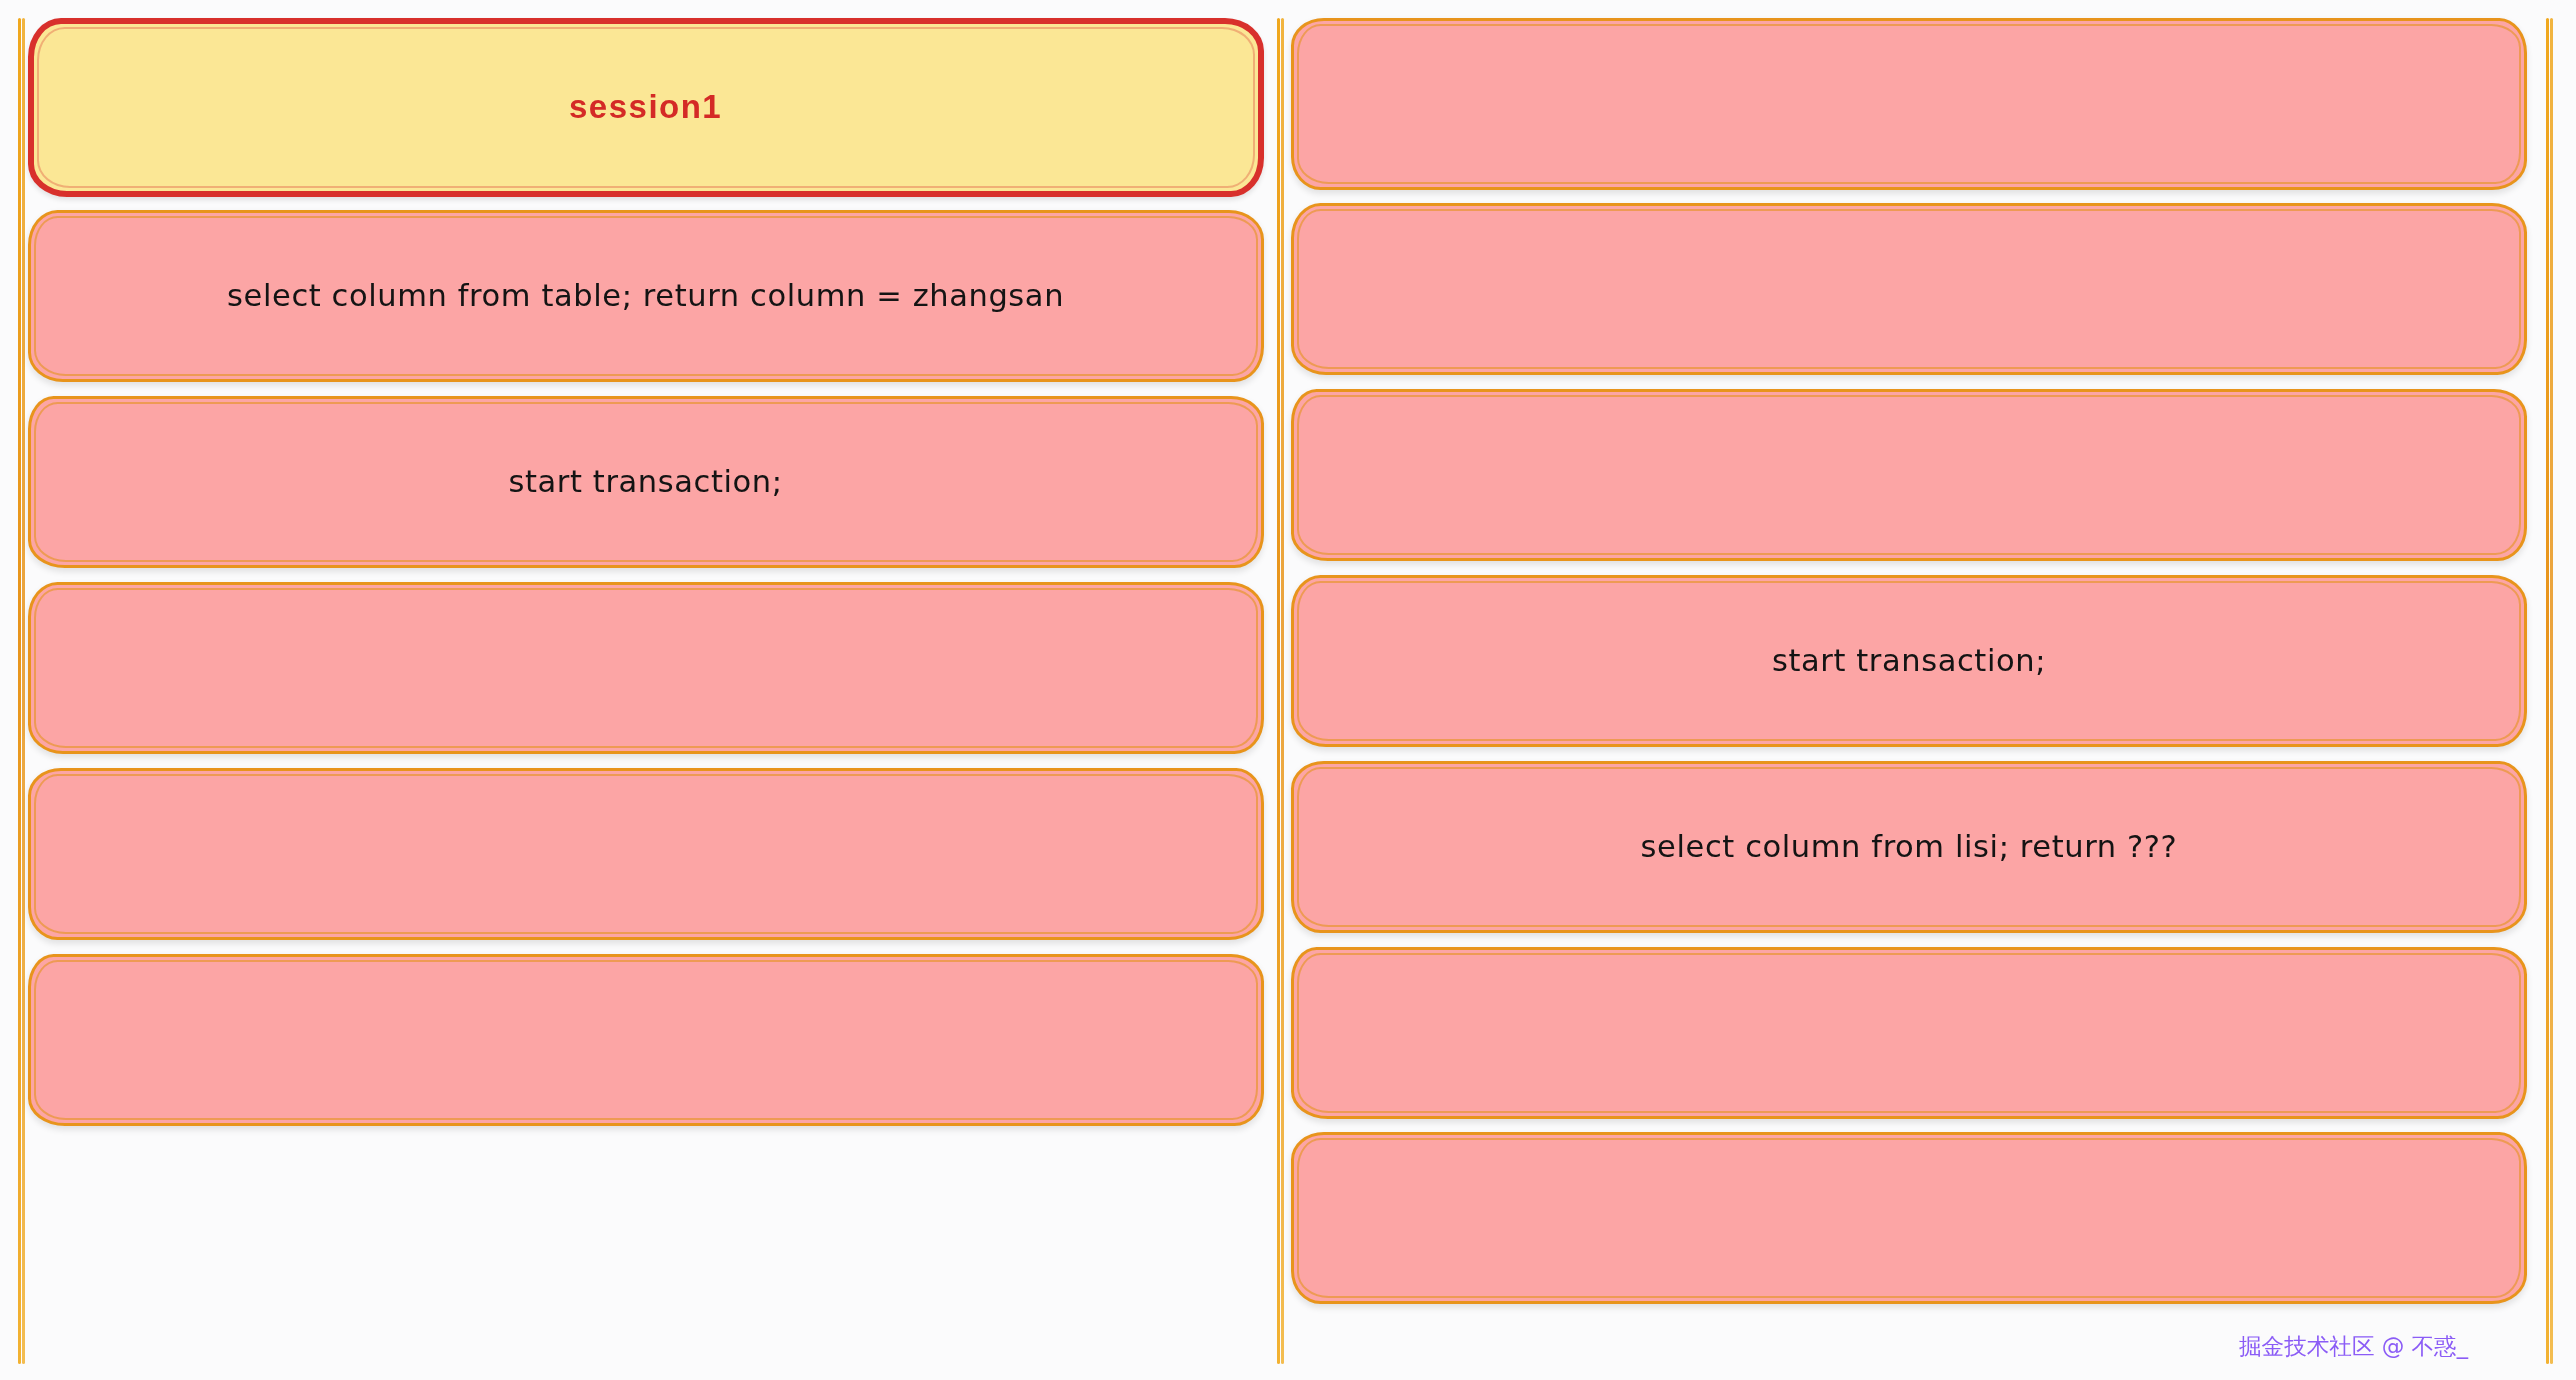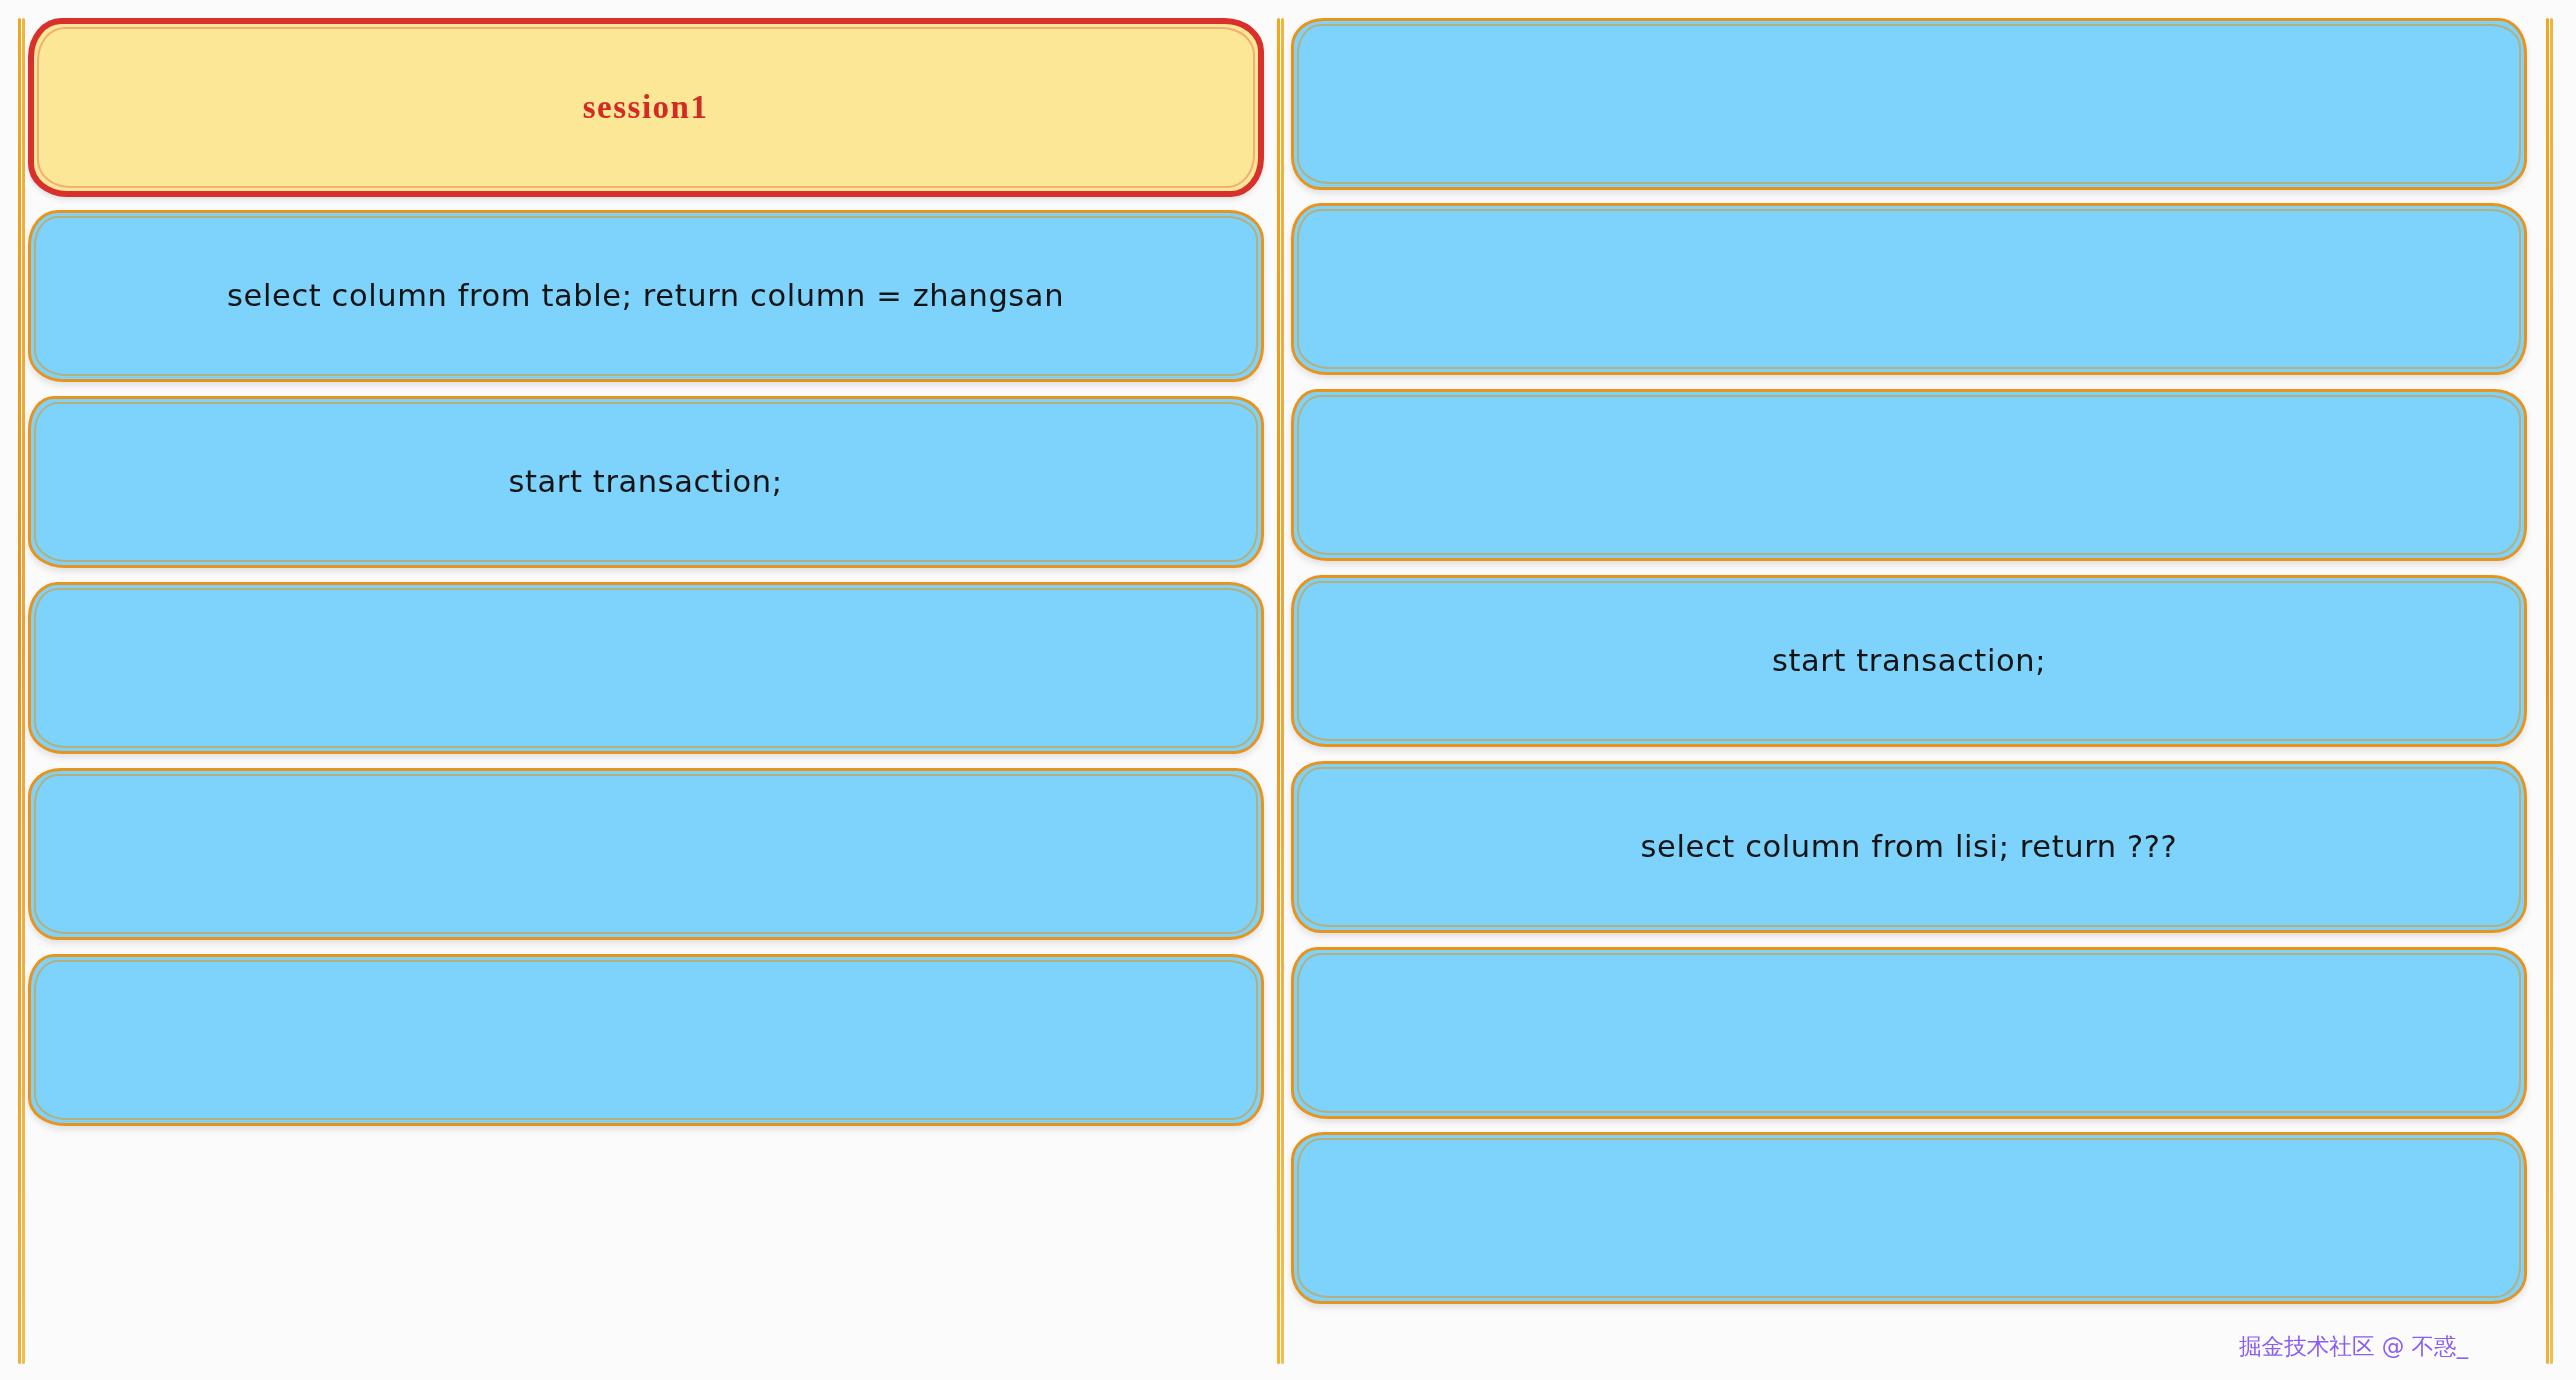--- a/index.html
+++ b/index.html
@@ -94,28 +94,28 @@
   }
   .card.header::after {
     border-color: rgba(216,48,44,.30);
     border-radius: 27.6px 33px 27.6px 33px / 33px 27.6px 33px 27.6px;
   }
   .header-label {
     color: #d42a26;
     font-size: 33px;
     font-weight: 700;
     letter-spacing: 1.5px;
-    font-family: Liberation Serif, serif;
+    font-family: Liberation Sans, sans-serif;
   }
 
   
   .card.row {
     height: 172px;
     margin-bottom: 13.8px;
-    background: #7dd3fc;
+    background: #fca5a5;
     border: 3.9px solid #e8941c;
     border-radius: 29.5px 35px 29.5px 35px / 35px 29.5px 35px 29.5px;
     box-shadow: 0 3.9px 5.9px rgba(0,0,0,.10);
   }
   .card.row:last-child { margin-bottom: 0; }
 
   
   .card.row:nth-child(odd) {
     border-radius: 33px 27.6px 35px 29.5px / 27.6px 35px 29.5px 33px;
   }

